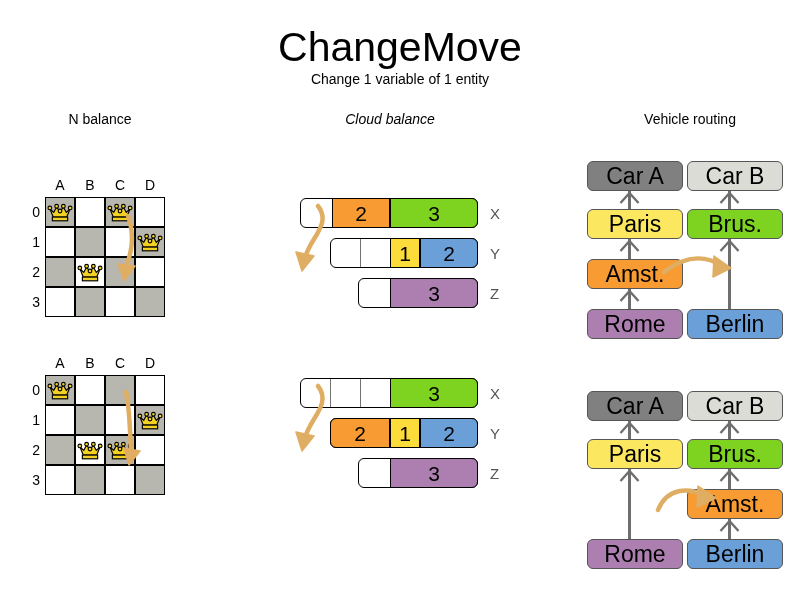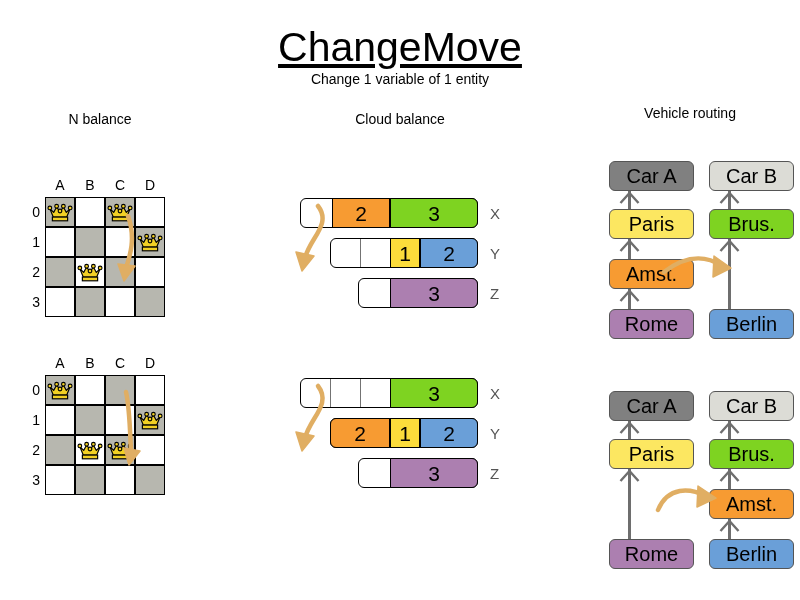--- a/index.html
+++ b/index.html
@@ -1,44 +1,44 @@
 <!DOCTYPE html>
 <html><head>
 <meta charset="utf-8">
 <style>
   html,body{margin:0;padding:0;}
   body{width:800px;height:600px;background:#ffffff;font-family:"Liberation Sans",sans-serif;color:#000;position:relative;overflow:hidden;}
   .abs{position:absolute;}
 
   
-  #title{left:0;top:24px;width:800px;text-align:center;font-size:41px;line-height:46px;font-weight:400;text-decoration:underline;}
+  #title{left:0;top:24px;width:800px;text-align:center;font-size:41px;line-height:46px;font-weight:400;}
   #subtitle{left:0;top:70px;width:800px;text-align:center;font-size:14px;line-height:18px;}
   .section-head{font-size:14px;line-height:18px;text-align:center;}
   #head-queens{left:20px;top:110px;width:160px;}
-  #head-cloud{left:320px;top:110px;width:160px;}
-  #head-vrp{left:600px;top:104px;width:180px;}
+  #head-cloud{left:310px;top:110px;width:160px;font-style:italic;}
+  #head-vrp{left:600px;top:110px;width:180px;}
   .cell{position:absolute;width:30px;height:30px;box-sizing:border-box;border:1px solid #000;}
   .cell.dark{background:#b7b7af;}
   .cell.light{background:#ffffff;}
   .collabel,.rowlabel{position:absolute;font-size:14px;line-height:16px;text-align:center;}
   .collabel{width:30px;}
   .rowlabel{width:14px;text-align:right;}
   .queen{position:absolute;width:28px;height:22px;}
 
   
   .bar{position:absolute;height:30px;border:1.4px solid #000;border-radius:6px;box-sizing:border-box;background:#fff;}
   .seg{position:absolute;top:-1.4px;height:30px;box-sizing:border-box;border:1.4px solid #000;display:flex;align-items:center;justify-content:center;font-size:21px;line-height:21px;color:#000;}
   .seg.rounded-r{border-top-right-radius:6px;border-bottom-right-radius:6px;}
   .seg.rounded-l{border-top-left-radius:6px;border-bottom-left-radius:6px;}
   .divider{position:absolute;top:0;width:1px;height:28px;background:#000;opacity:.55;}
   .barlabel{position:absolute;font-size:15px;line-height:18px;color:#555;}
 
   
-  .node{position:absolute;width:85px;height:30px;border:1.6px solid #555;border-radius:6px;box-sizing:border-box;
-        display:flex;align-items:center;justify-content:center;font-size:20px;line-height:20px;color:#000;margin-left:22px;}
+  .node{position:absolute;width:96px;height:30px;border:1.6px solid #555;border-radius:6px;box-sizing:border-box;
+        display:flex;align-items:center;justify-content:center;font-size:23px;line-height:20px;color:#000;}
   .link{position:absolute;width:3px;background:#6e6e6e;}
 
   svg.overlay{position:absolute;left:0;top:0;width:800px;height:600px;pointer-events:none;}
 </style>
 </head>
 <body>
 
 <div class="abs" id="title">ChangeMove</div>
 <div class="abs" id="subtitle">Change 1 variable of 1 entity</div>
 

